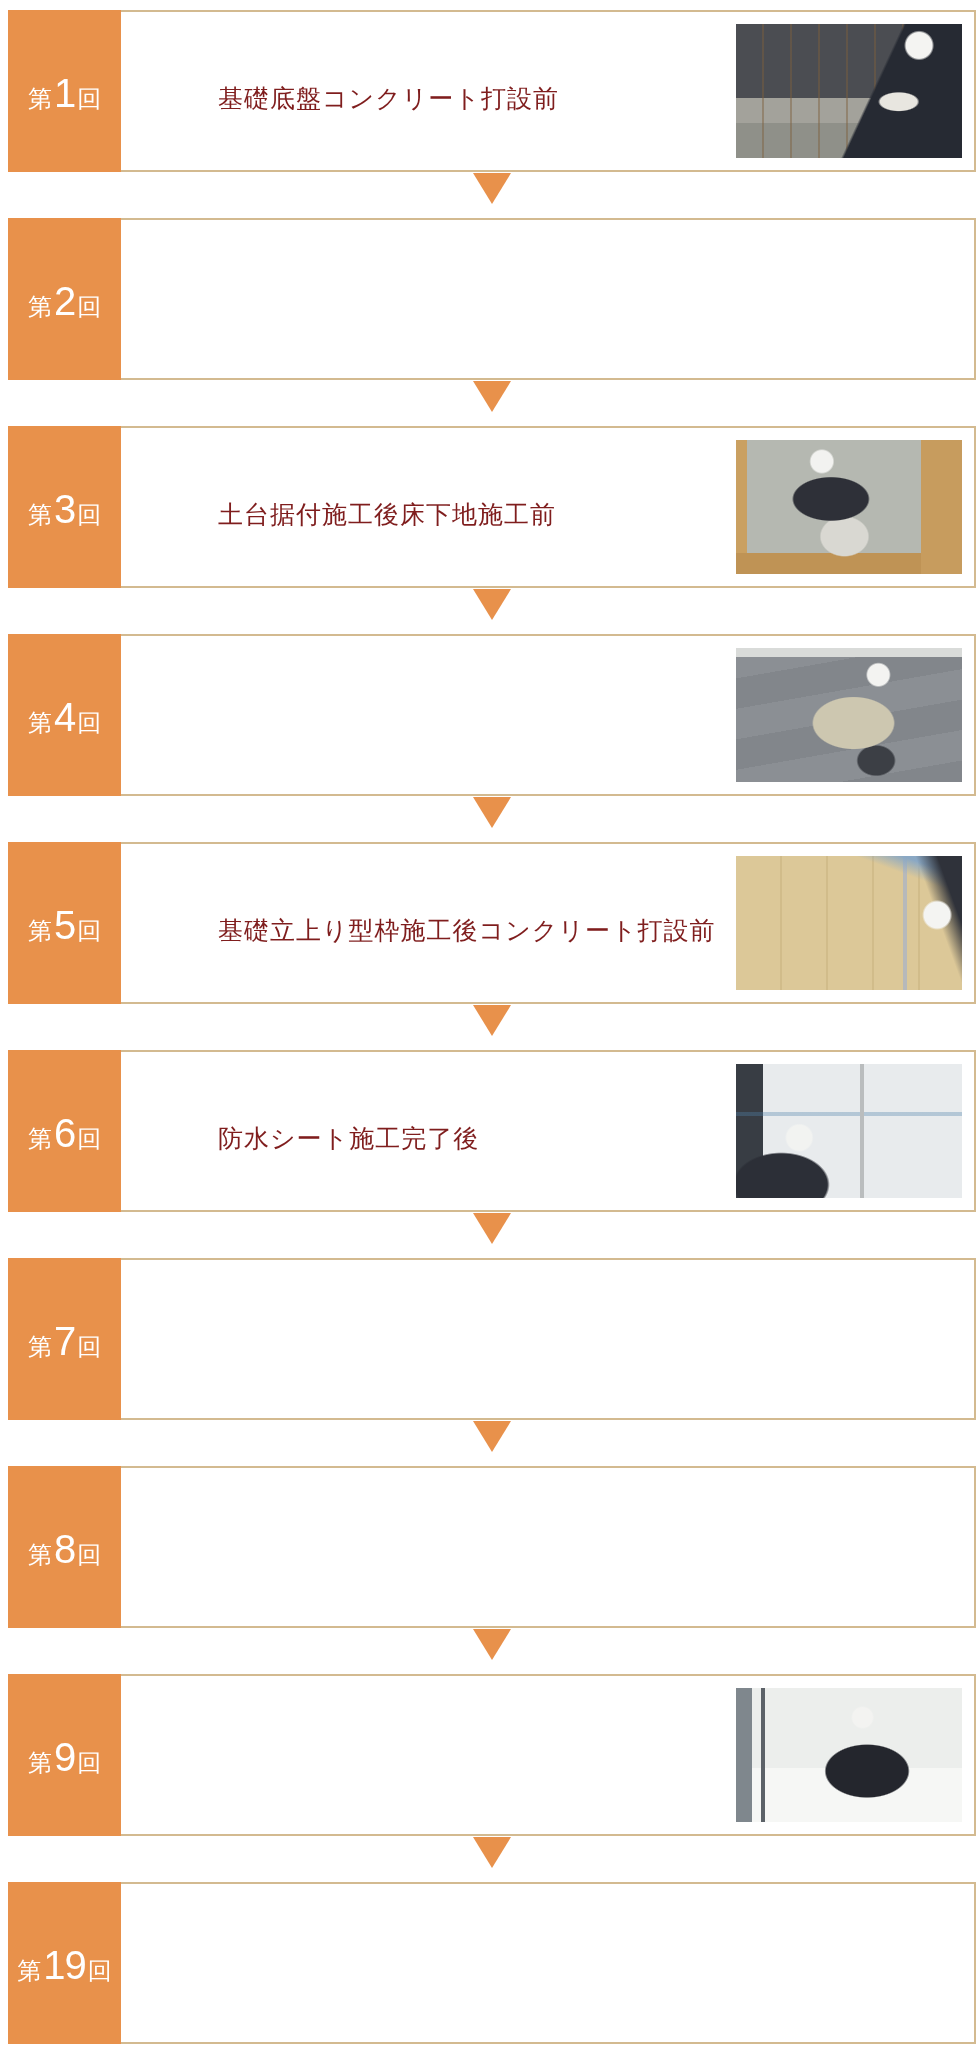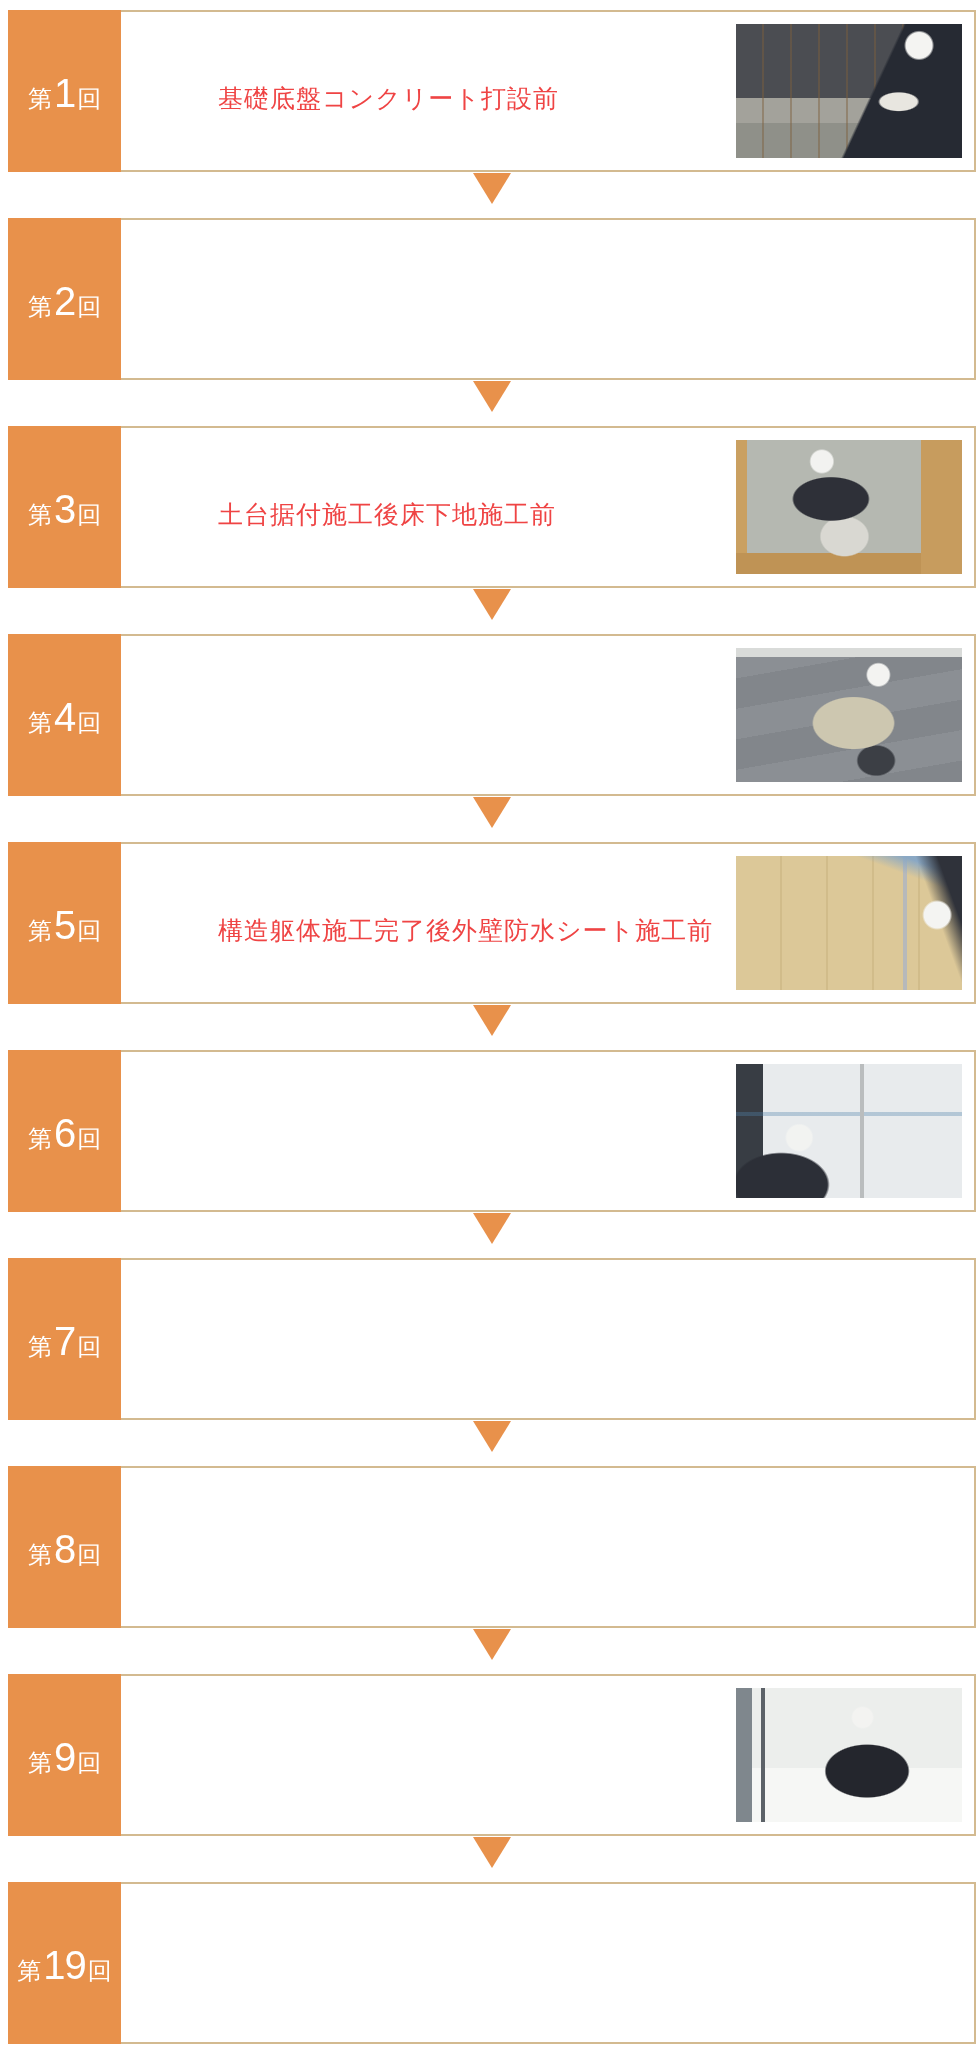--- a/index.html
+++ b/index.html
@@ -37,21 +37,21 @@
 
   .content { position:relative; flex:1; }
 
   .label {
     position:absolute;
     left:97px;
     top:calc(50% + 7px);
     transform:translateY(-50%);
     font-size:25px;
     letter-spacing:1px;
-    color:#ef4444;
+    color:#7f1d1d;
     white-space:nowrap;
   }
 
   .photo {
     position:absolute;
     top:12px; bottom:12px; right:12px;
     width:226px;
     background-color:#9a9a96;
   }
 
@@ -187,35 +187,36 @@
 
   <div class="step-row">
     <div class="badge">
       <span class="badge-inner">
         <span class="pre">第</span>
         <span class="num">5</span>
         <span class="suf">回</span>
       </span>
     </div>
     <div class="content">
-      <p class="label">構造躯体施工完了後外壁防水シート施工前</p>
+      <p class="label">基礎立上り型枠施工後コンクリート打設前</p>
       <div class="photo photo-5"></div>
     </div>
     <div class="arrow"></div>
   </div>
 
   <div class="step-row">
     <div class="badge">
       <span class="badge-inner">
         <span class="pre">第</span>
         <span class="num">6</span>
         <span class="suf">回</span>
       </span>
     </div>
     <div class="content">
+      <p class="label">防水シート施工完了後</p>
       <div class="photo photo-6"></div>
     </div>
     <div class="arrow"></div>
   </div>
 
   <div class="step-row">
     <div class="badge">
       <span class="badge-inner">
         <span class="pre">第</span>
         <span class="num">7</span>

